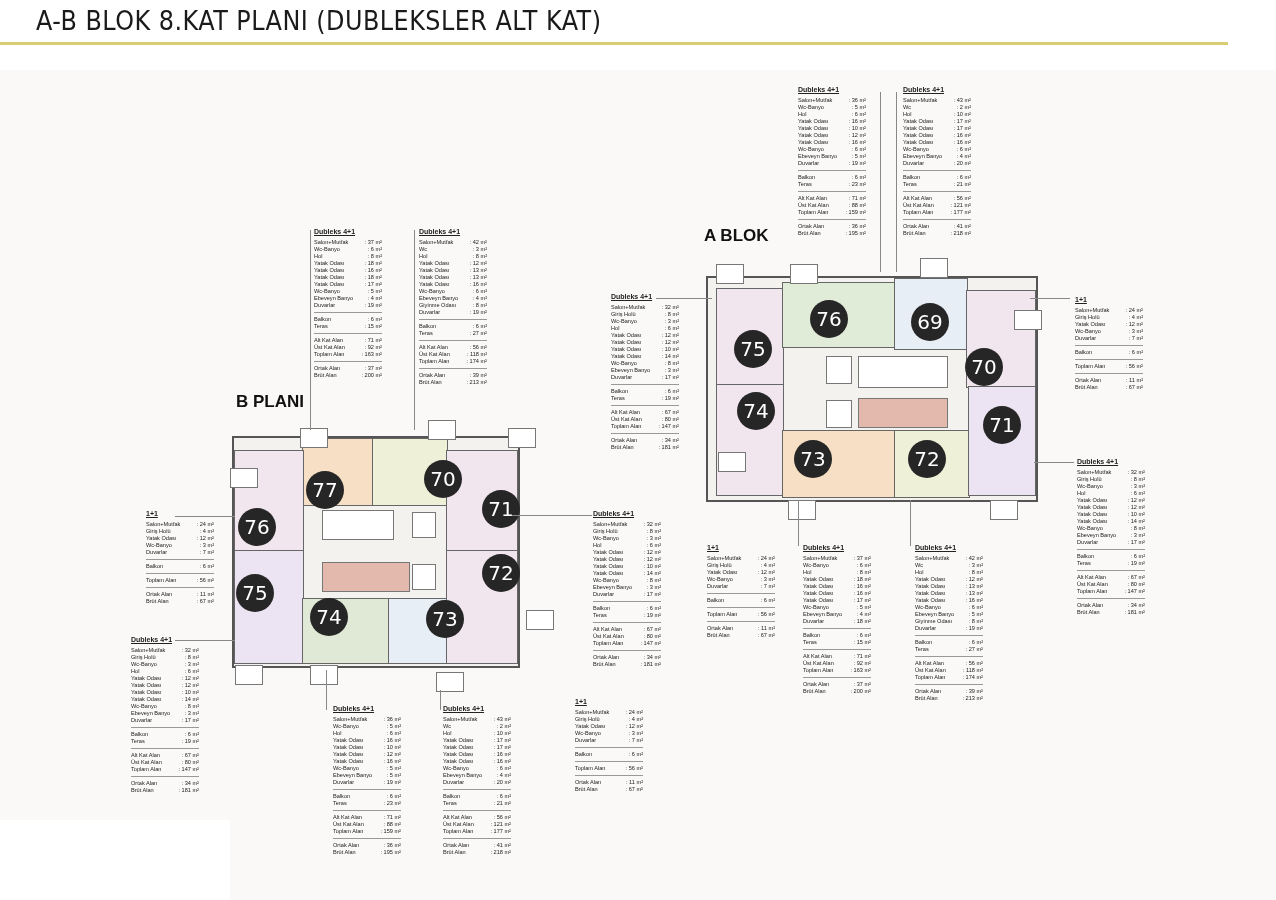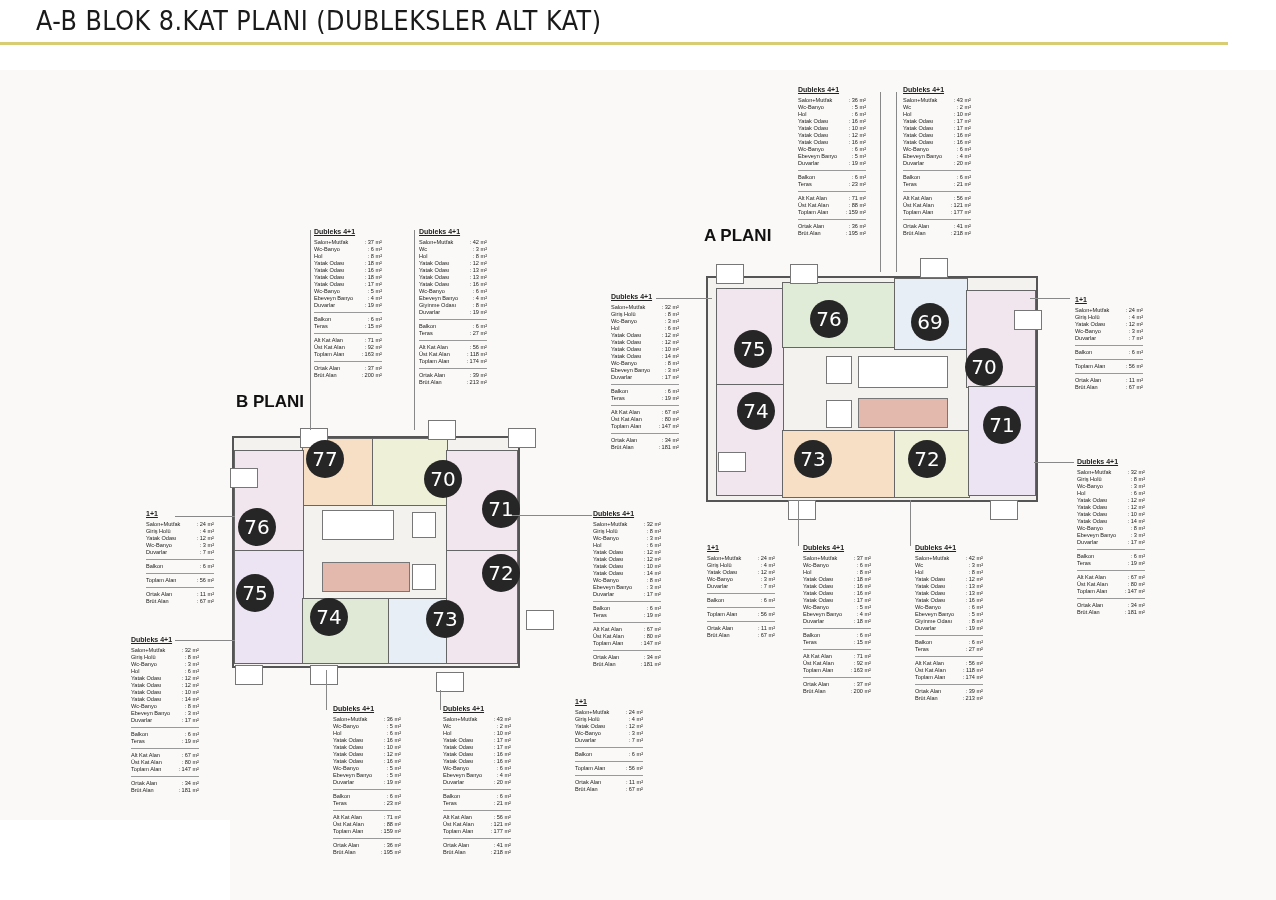--- a/index.html
+++ b/index.html
@@ -48,30 +48,30 @@
 </div>
 <div class="balcony" style="left:300px;top:428px;"></div>
 <div class="balcony" style="left:428px;top:420px;"></div>
 <div class="balcony" style="left:508px;top:428px;"></div>
 <div class="balcony" style="left:230px;top:468px;"></div>
 <div class="balcony" style="left:526px;top:610px;"></div>
 <div class="balcony" style="left:235px;top:665px;"></div>
 <div class="balcony" style="left:310px;top:665px;"></div>
 <div class="balcony" style="left:436px;top:672px;"></div>
 
-<div class="unit-no" style="left:306px;top:440px;">77</div>
+<div class="unit-no" style="left:306px;top:471px;">77</div>
 <div class="unit-no" style="left:424px;top:460px;">70</div>
 <div class="unit-no" style="left:482px;top:490px;">71</div>
 <div class="unit-no" style="left:238px;top:508px;">76</div>
 <div class="unit-no" style="left:482px;top:554px;">72</div>
 <div class="unit-no" style="left:236px;top:574px;">75</div>
 <div class="unit-no" style="left:310px;top:598px;">74</div>
 <div class="unit-no" style="left:426px;top:600px;">73</div>
 
-<div class="blok-label" style="left:704px;top:226px;">A PLANI</div>
+<div class="blok-label" style="left:704px;top:226px;">A BLOK</div>
 <div class="plan" style="left:706px;top:276px;width:328px;height:222px;">
   <div class="room" style="left:8px;top:10px;width:66px;height:96px;background:#f2e6ee;"></div>
   <div class="room" style="left:74px;top:4px;width:112px;height:64px;background:#e0ebd8;"></div>
   <div class="room" style="left:186px;top:0;width:72px;height:70px;background:#e8eef6;"></div>
   <div class="room" style="left:258px;top:12px;width:68px;height:96px;background:#f2e6ee;"></div>
   <div class="room" style="left:8px;top:106px;width:66px;height:110px;background:#f2e6ee;"></div>
   <div class="room" style="left:74px;top:152px;width:112px;height:66px;background:#f6dfc4;"></div>
   <div class="room" style="left:186px;top:152px;width:74px;height:66px;background:#eef0d8;"></div>
   <div class="room" style="left:260px;top:108px;width:66px;height:108px;background:#ece4f2;"></div>
   <div class="core" style="left:150px;top:78px;width:88px;height:30px;"></div>

